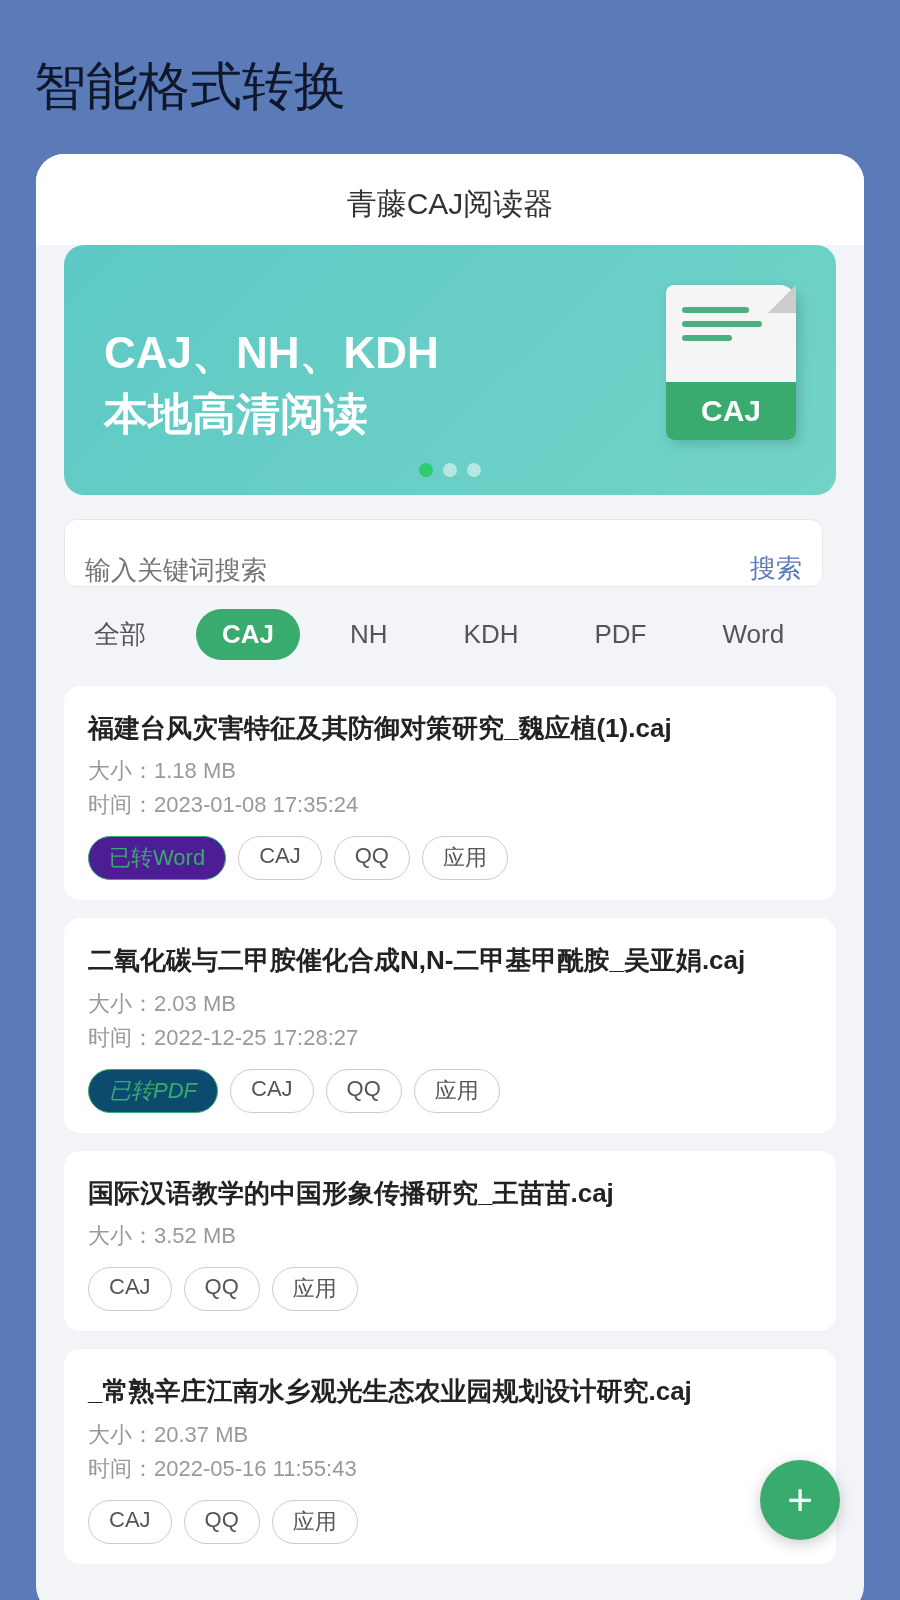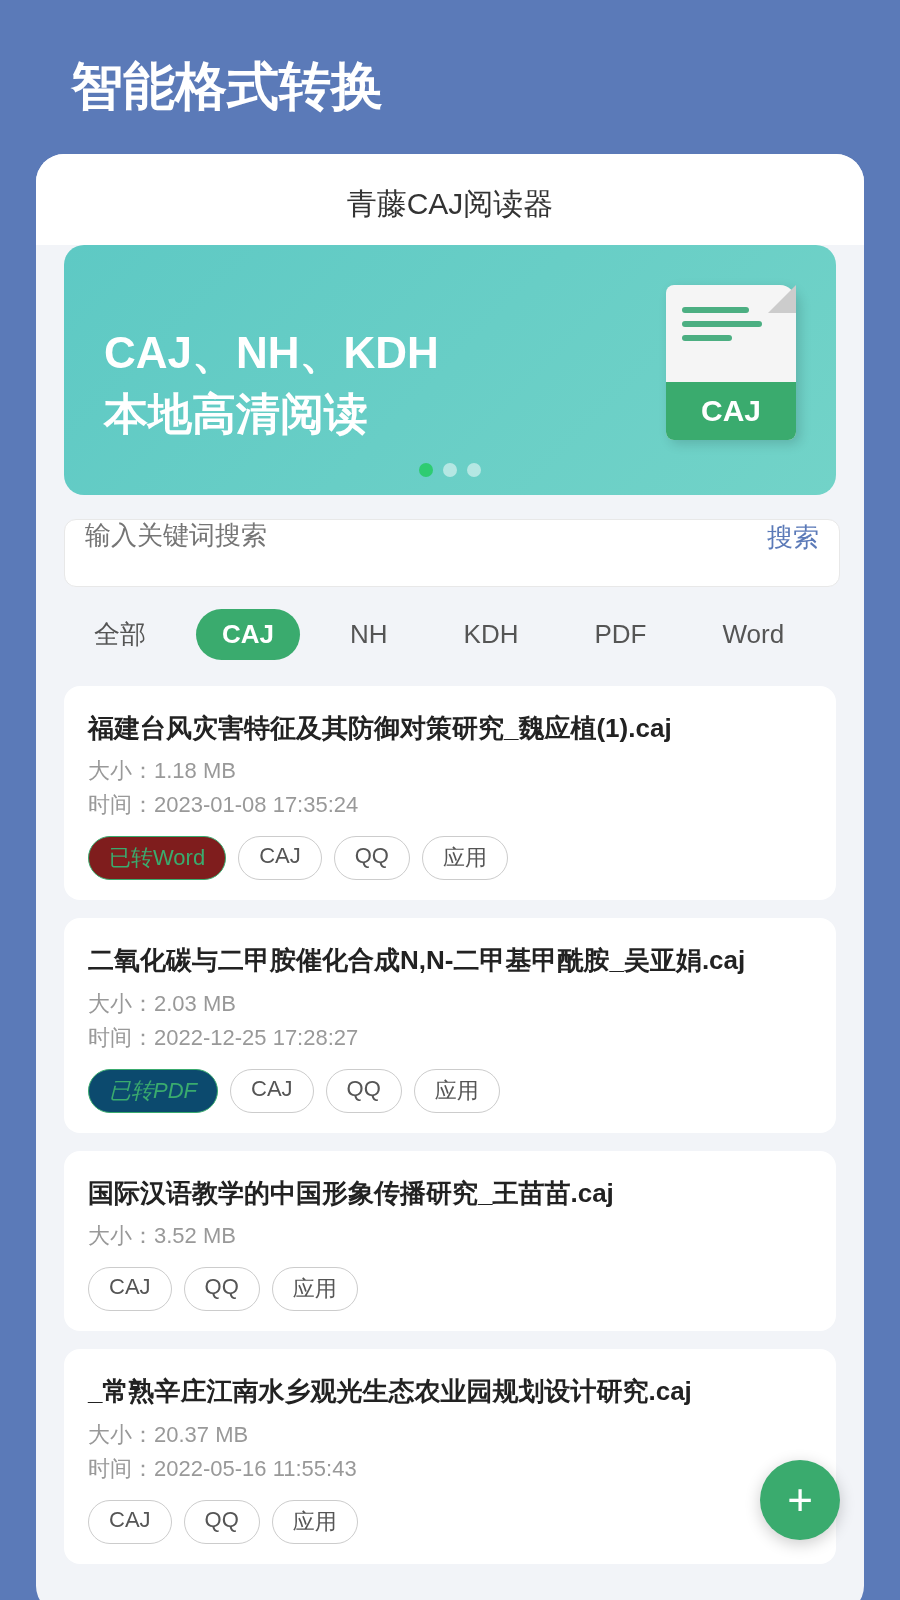--- a/index.html
+++ b/index.html
@@ -6,24 +6,24 @@
     * { box-sizing: border-box; margin: 0; padding: 0; }
     body {
       width: 900px;
       min-height: 1600px;
       background-color: #5b7ab8;
       font-family: -apple-system, "PingFang SC", "Microsoft YaHei", sans-serif;
       overflow-x: hidden;
     }
 
     .page-title {
-      color: #ffffff;
+      color: #0f172a;
       font-size: 52px;
-      font-weight: 700;
-      padding: 52px 48px 32px 71px;
+      font-weight: 400;
+      padding: 52px 48px 32px 34px;
     }
 
     .app-card {
       background: #f2f4f8;
       border-radius: 28px;
       margin: 0 36px 40px 36px;
       padding: 0 0 32px 0;
       overflow: hidden;
     }
 
@@ -141,22 +141,22 @@
       background: rgba(255,255,255,0.5);
     }
 
     .dot.active {
       background: #2ecc71;
     }
 
     
     .search-bar {
       display: flex;
-      align-items: flex-start;
-      margin: 4px 24px 20px 28px;
+      align-items: flex-end;
+      margin: 4px 41px 20px 28px;
       background: #fff;
       border-radius: 12px;
       padding: 0 20px;
       height: 68px;
       border: 1px solid #e8e8e8;
     }
 
     .search-input {
       flex: 1;
       border: none;
@@ -239,21 +239,21 @@
       padding: 6px 20px;
       border-radius: 50px;
       font-size: 22px;
       border: 1.5px solid #ccc;
       color: #555;
       background: #fff;
       cursor: pointer;
     }
 
     .tag.converted-word {
-      background: #7f1d1d;
+      background: #4c1d95;
       border-color: #3aab6e;
       color: #3aab6e;
     }
 
     .tag.converted-pdf {
       background: #0c4a6e;
       border-color: #3aab6e;
       color: #3aab6e;
       font-style: italic;
     }

